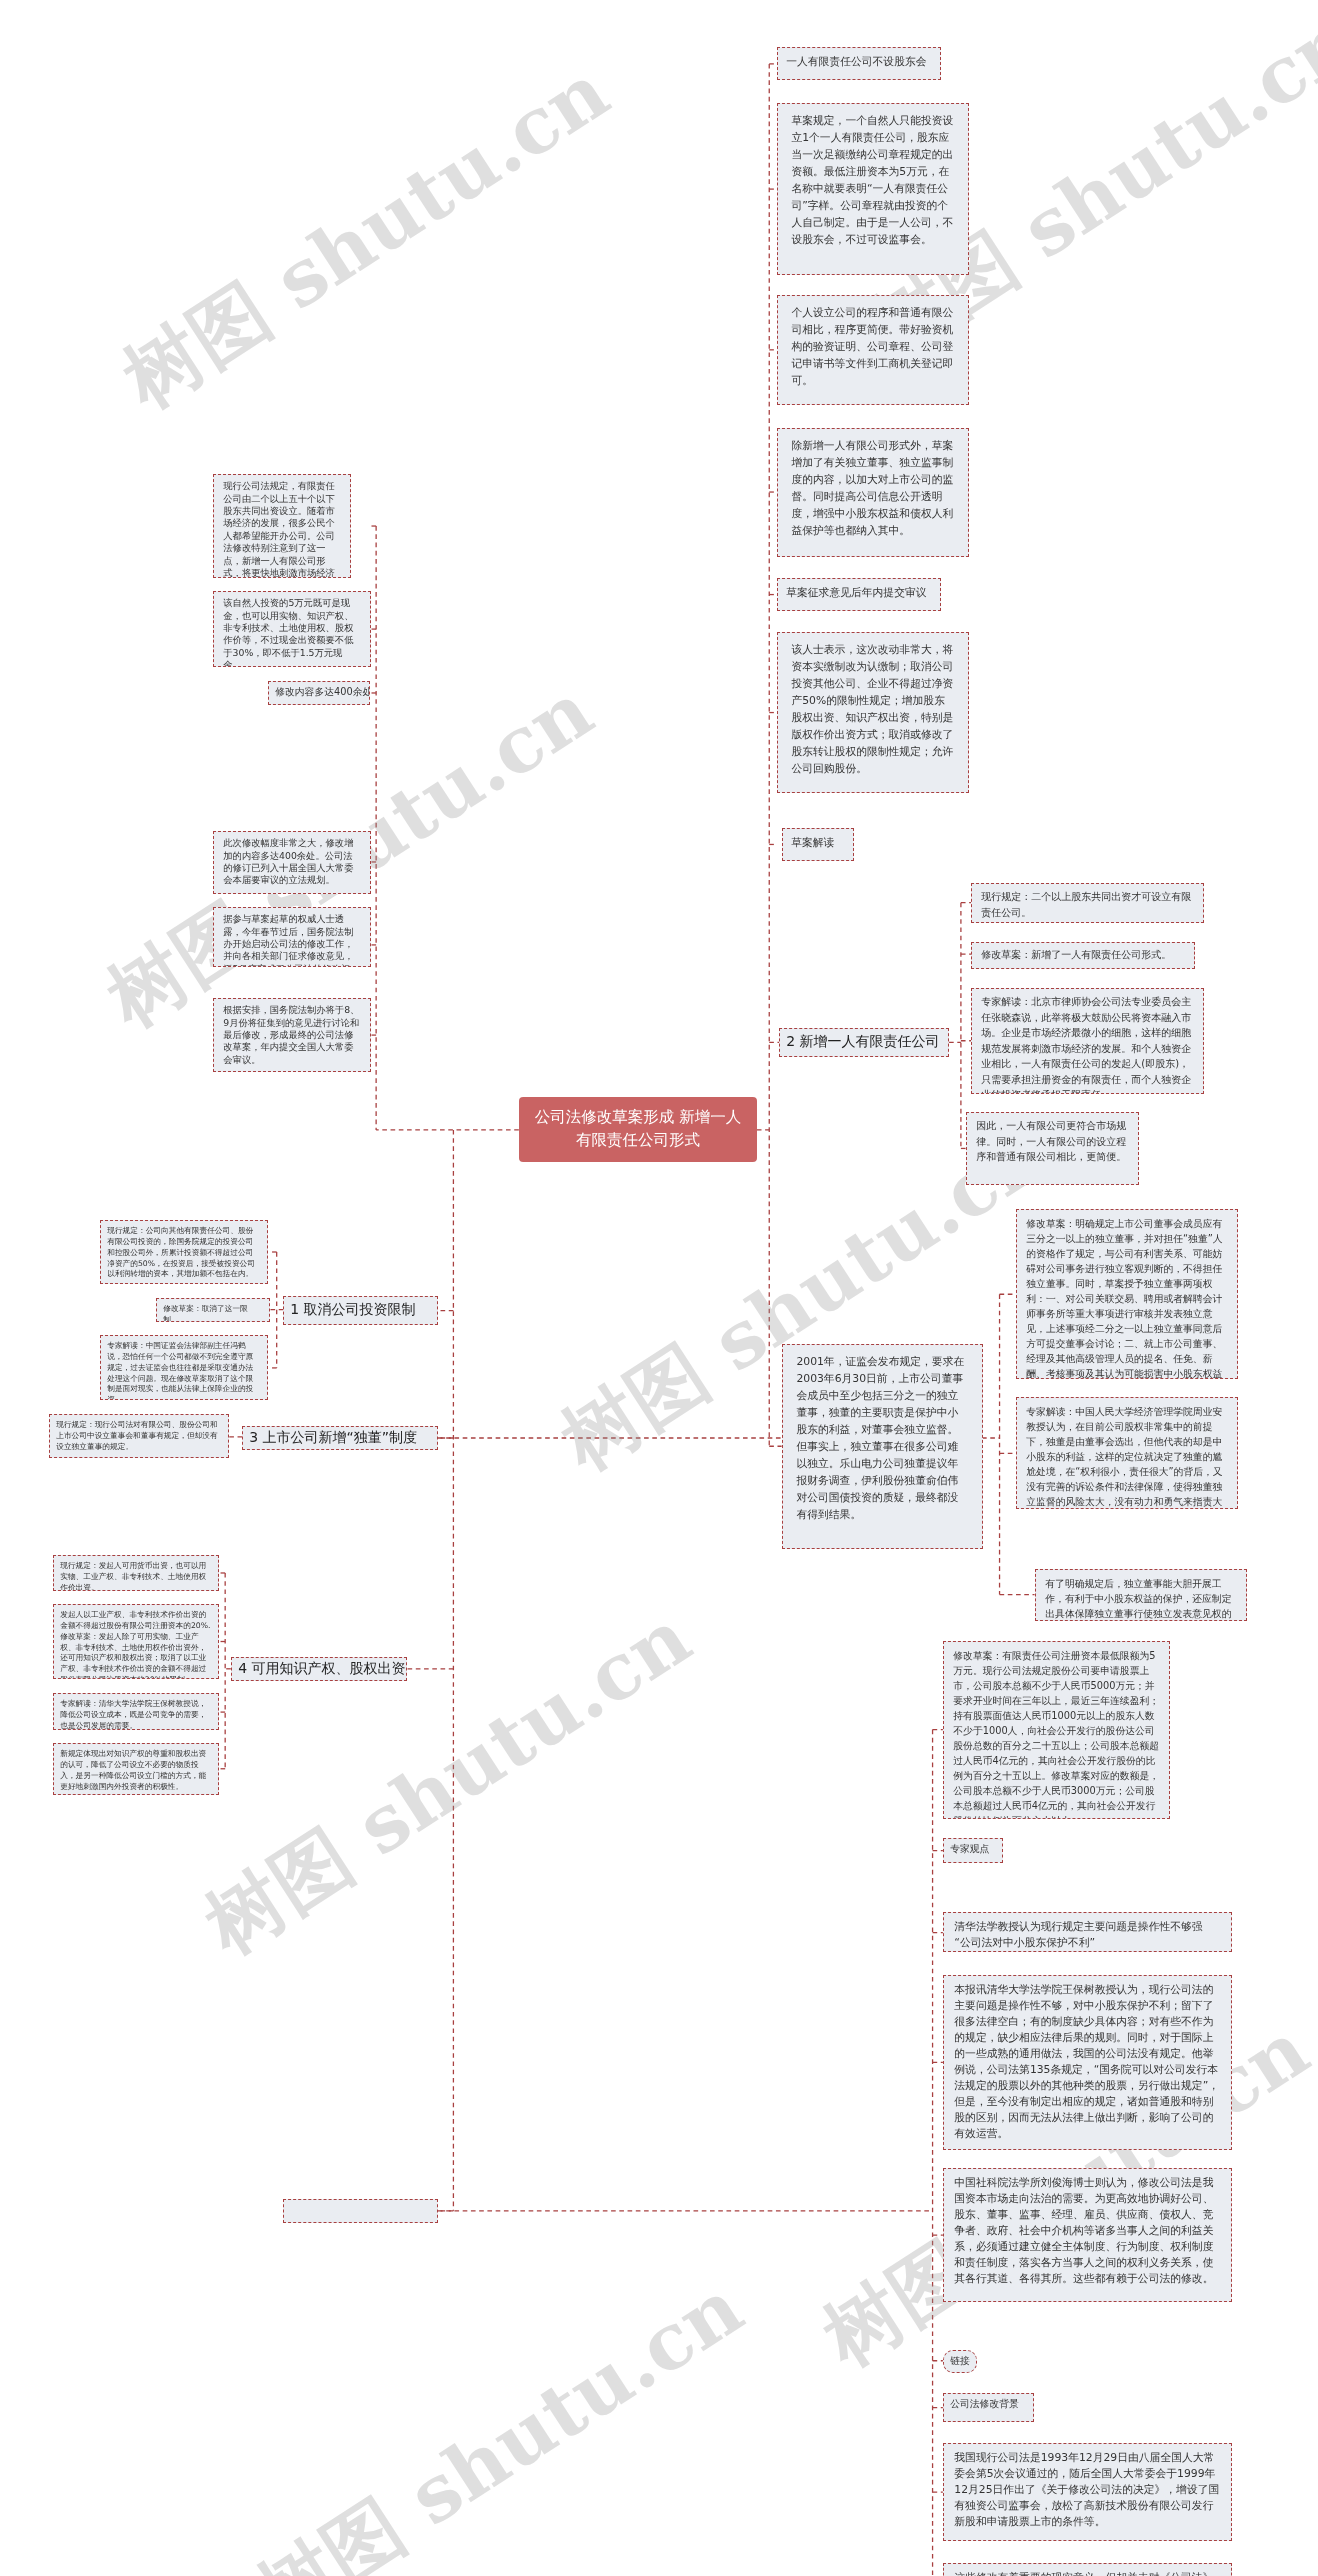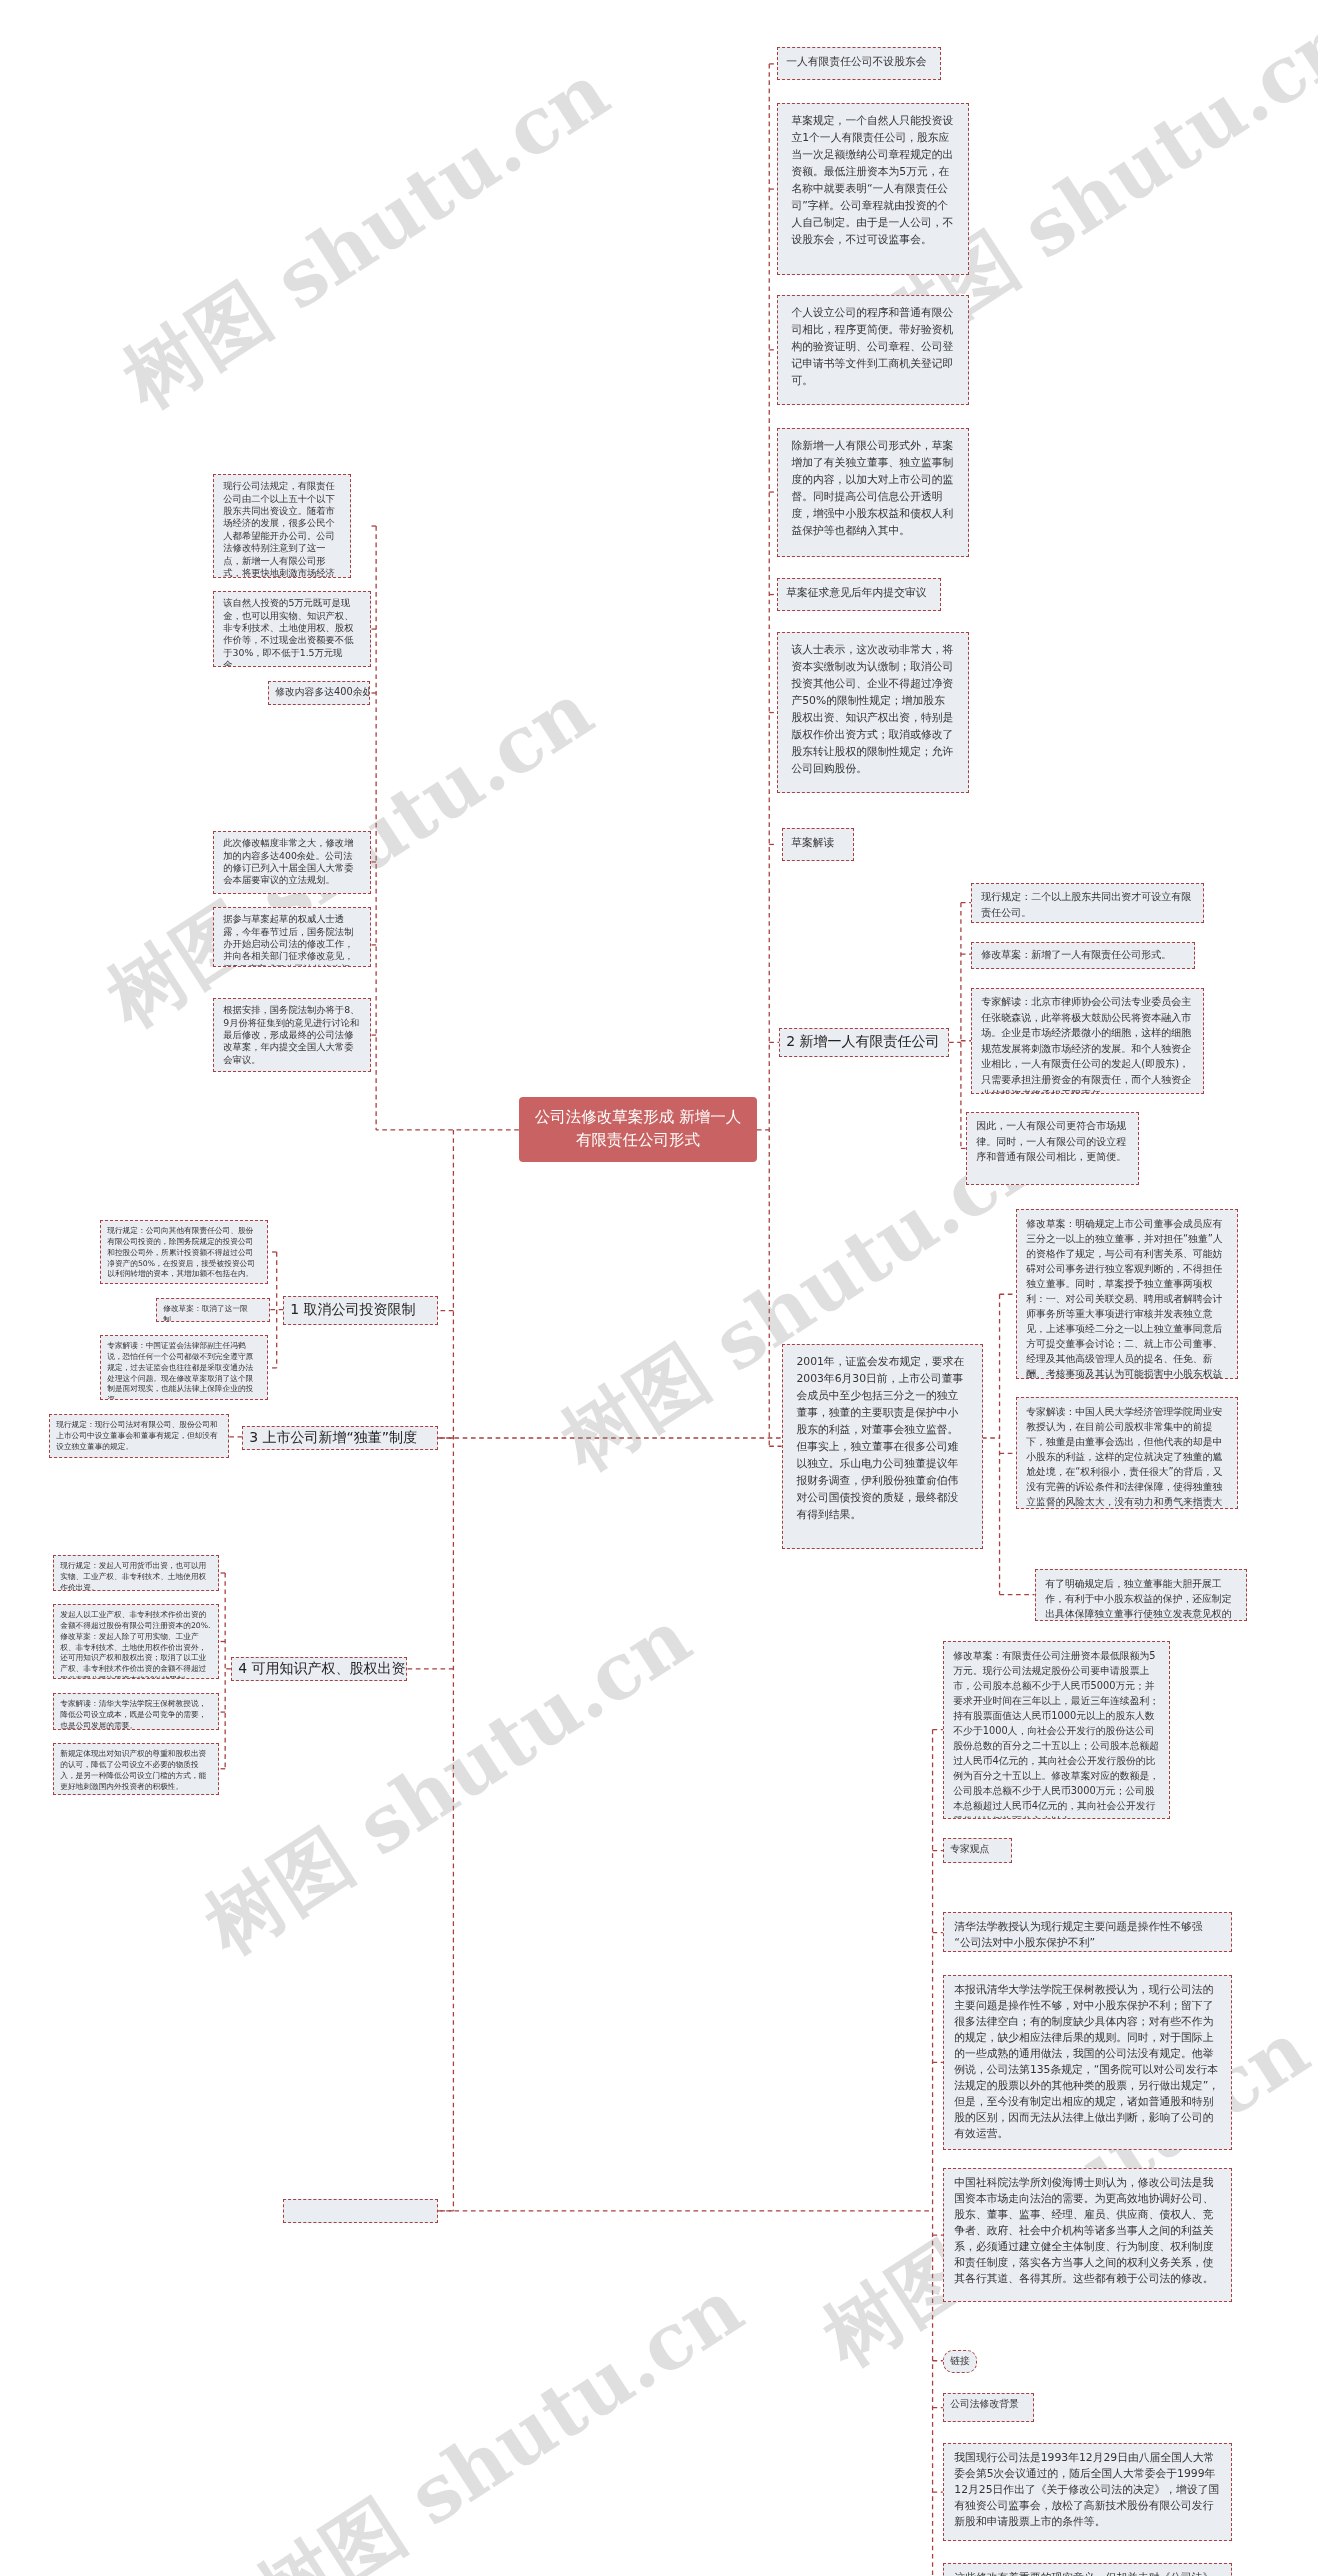--- a/index.html
+++ b/index.html
@@ -123,21 +123,21 @@
   <div class="node box-drtop" style="left:971px;top:942px;width:224px;height:27px;padding-top:4.1px;">修改草案：新增了一人有限责任公司形式。</div>
   <div class="node box-drtop" style="left:971px;top:988px;width:233px;height:106px;">专家解读：北京市律师协会公司法专业委员会主任张晓森说，此举将极大鼓励公民将资本融入市场。企业是市场经济最微小的细胞，这样的细胞规范发展将刺激市场经济的发展。和个人独资企业相比，一人有限责任公司的发起人(即股东)，只需要承担注册资金的有限责任，而个人独资企业的投资者将承担无限责任。</div>
   <div class="node box-drtop" style="left:966px;top:1112px;width:173px;height:73px;">因此，一人有限公司更符合市场规律。同时，一人有限公司的设立程序和普通有限公司相比，更简便。</div>
 
   <div class="node box-right" style="left:782px;top:1344px;width:201px;height:205px;">2001年，证监会发布规定，要求在2003年6月30日前，上市公司董事会成员中至少包括三分之一的独立董事，独董的主要职责是保护中小股东的利益，对董事会独立监督。但事实上，独立董事在很多公司难以独立。乐山电力公司独董提议年报财务调查，伊利股份独董俞伯伟对公司国债投资的质疑，最终都没有得到结果。</div>
   <div class="node box-dr" style="left:1016px;top:1209px;width:222px;height:170px;">修改草案：明确规定上市公司董事会成员应有三分之一以上的独立董事，并对担任“独董”人的资格作了规定，与公司有利害关系、可能妨碍对公司事务进行独立客观判断的，不得担任独立董事。同时，草案授予独立董事两项权利：一、对公司关联交易、聘用或者解聘会计师事务所等重大事项进行审核并发表独立意见，上述事项经二分之一以上独立董事同意后方可提交董事会讨论；二、就上市公司董事、经理及其他高级管理人员的提名、任免、薪酬、考核事项及其认为可能损害中小股东权益的事项发表独立意见。</div>
   <div class="node box-dr" style="left:1016px;top:1397px;width:222px;height:112px;">专家解读：中国人民大学经济管理学院周业安教授认为，在目前公司股权非常集中的前提下，独董是由董事会选出，但他代表的却是中小股东的利益，这样的定位就决定了独董的尴尬处境，在“权利很小，责任很大”的背后，又没有完善的诉讼条件和法律保障，使得独董独立监督的风险太大，没有动力和勇气来指责大股东的违规行为。</div>
   <div class="node box-dr" style="left:1035px;top:1569px;width:212px;height:52px;">有了明确规定后，独立董事能大胆开展工作，有利于中小股东权益的保护，还应制定出具体保障独立董事行使独立发表意见权的措施。</div>
 
   <div class="node box-dr" style="left:943px;top:1641px;width:227px;height:178px;">修改草案：有限责任公司注册资本最低限额为5万元。现行公司法规定股份公司要申请股票上市，公司股本总额不少于人民币5000万元；并要求开业时间在三年以上，最近三年连续盈利；持有股票面值达人民币1000元以上的股东人数不少于1000人，向社会公开发行的股份达公司股份总数的百分之二十五以上；公司股本总额超过人民币4亿元的，其向社会公开发行股份的比例为百分之十五以上。修改草案对应的数额是，公司股本总额不少于人民币3000万元；公司股本总额超过人民币4亿元的，其向社会公开发行股份的比例为百分之十以上。</div>
-  <div class="node hdr hdr-sm" style="left:943px;top:1838px;width:69px;height:25px;">专家观点</div>
+  <div class="node hdr hdr-sm" style="left:943px;top:1838px;width:60px;height:25px;">专家观点</div>
   <div class="node box-bottom" style="left:943px;top:1912px;width:289px;height:40px;">清华法学教授认为现行规定主要问题是操作性不够强 “公司法对中小股东保护不利”</div>
   <div class="node box-bottom" style="left:943px;top:1975px;width:289px;height:175px;">本报讯清华大学法学院王保树教授认为，现行公司法的主要问题是操作性不够，对中小股东保护不利；留下了很多法律空白；有的制度缺少具体内容；对有些不作为的规定，缺少相应法律后果的规则。同时，对于国际上的一些成熟的通用做法，我国的公司法没有规定。他举例说，公司法第135条规定，“国务院可以对公司发行本法规定的股票以外的其他种类的股票，另行做出规定”，但是，至今没有制定出相应的规定，诸如普通股和特别股的区别，因而无法从法律上做出判断，影响了公司的有效运营。</div>
   <div class="node box-bottom" style="left:943px;top:2168px;width:289px;height:134px;">中国社科院法学所刘俊海博士则认为，修改公司法是我国资本市场走向法治的需要。为更高效地协调好公司、股东、董事、监事、经理、雇员、供应商、债权人、竞争者、政府、社会中介机构等诸多当事人之间的利益关系，必须通过建立健全主体制度、行为制度、权利制度和责任制度，落实各方当事人之间的权利义务关系，使其各行其道、各得其所。这些都有赖于公司法的修改。</div>
   <div class="node hdr hdr-sm" style="left:943px;top:2350px;width:34px;height:23px;border-radius:10px;">链接</div>
   <div class="node hdr hdr-sm" style="left:943px;top:2393px;width:91px;height:29px;">公司法修改背景</div>
   <div class="node box-bottom" style="left:943px;top:2443px;width:289px;height:98px;">我国现行公司法是1993年12月29日由八届全国人大常委会第5次会议通过的，随后全国人大常委会于1999年12月25日作出了《关于修改公司法的决定》，增设了国有独资公司监事会，放松了高新技术股份有限公司发行新股和申请股票上市的条件等。</div>
   <div class="node box-bottom" style="left:943px;top:2563px;width:289px;height:41px;">这些修改有着重要的现实意义，但却并未对《公司法》进行全面修改。</div>
 
   <div class="node box-left" style="left:213px;top:474px;width:138px;height:104px;">现行公司法规定，有限责任公司由二个以上五十个以下股东共同出资设立。随着市场经济的发展，很多公民个人都希望能开办公司。公司法修改特别注意到了这一点，新增一人有限公司形式，将更快地刺激市场经济发展。</div>
   <div class="node box-left" style="left:213px;top:591px;width:158px;height:76px;">该自然人投资的5万元既可是现金，也可以用实物、知识产权、非专利技术、土地使用权、股权作价等，不过现金出资额要不低于30%，即不低于1.5万元现金。</div>

